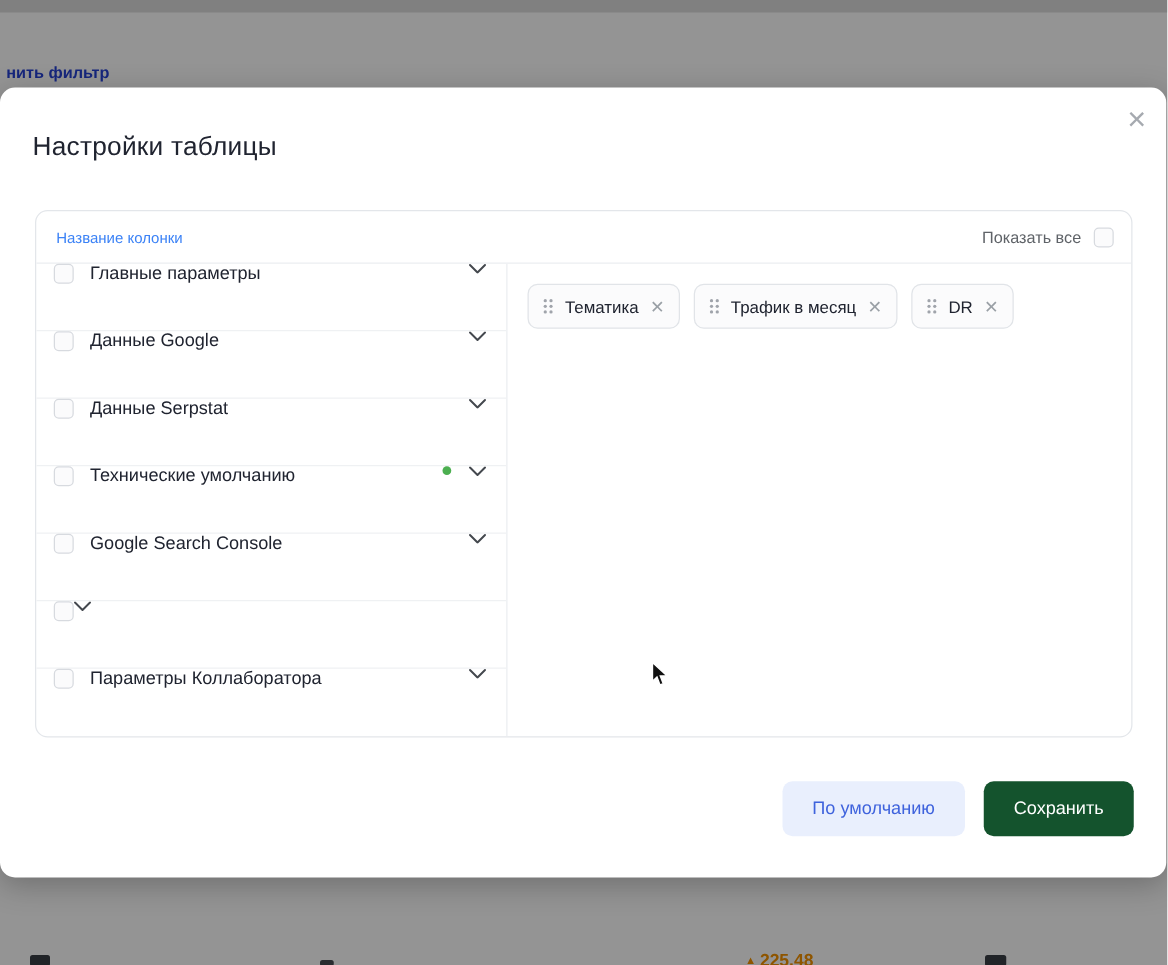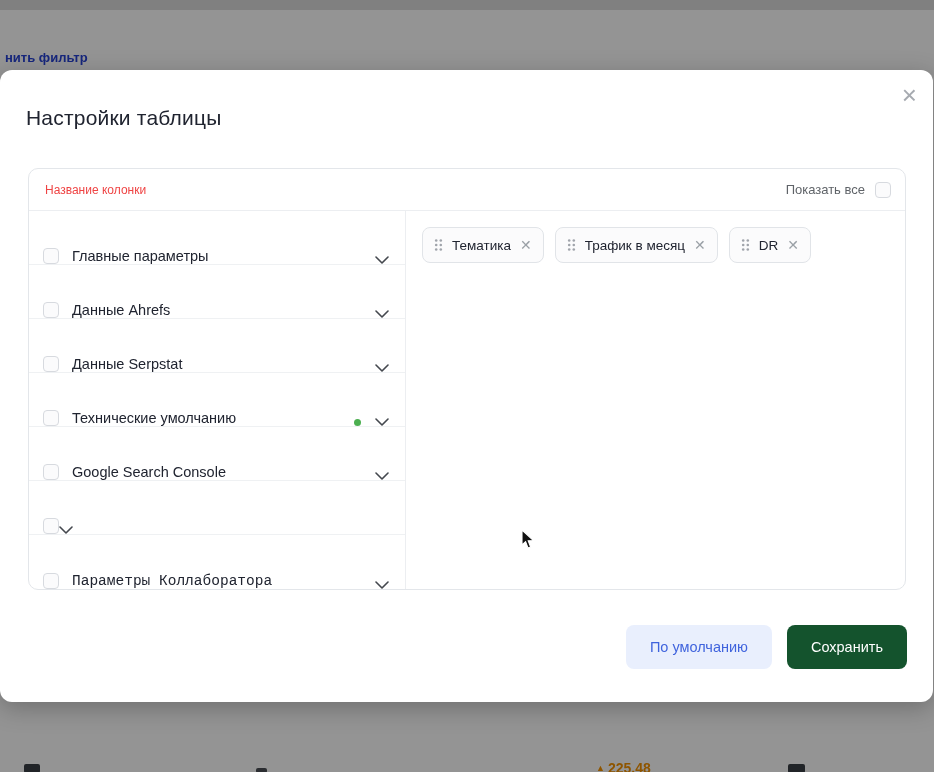--- a/index.html
+++ b/index.html
@@ -21,28 +21,28 @@
   
   .modal { position:absolute; top:70px; left:0; width:933px; height:632px; background:#fff;
            border-radius:12px; box-shadow:0 6px 24px rgba(0,0,0,0.25); }
   .modal-title { position:absolute; top:36px; left:26px; font-size:21px; color:#202430; font-weight:500; letter-spacing:0.2px; }
   .modal-close { position:absolute; top:8px; right:12px; font-size:26px; color:#a6aab0; cursor:pointer; line-height:1; padding:4px; }
 
   .panel { position:absolute; top:98px; left:28px; width:878px; height:422px;
            border:1px solid #e3e6ea; border-radius:10px; overflow:hidden; background:#fff; }
   .panel-header { height:42px; border-bottom:1px solid #eceef1; display:flex; align-items:center;
                   justify-content:space-between; padding:0 14px 0 16px; }
-  .panel-header-left { font-size:12px; color:#ef4444; }
+  .panel-header-left { font-size:12px; color:#3b82f6; }
   .panel-header-right { display:flex; align-items:center; gap:10px; font-size:13px; color:#5f6368; }
   .checkbox { width:16px; height:16px; border:1px solid #d7dadf; border-radius:4px; background:#fbfbfc; flex:0 0 auto; }
 
   .panel-body { display:flex; height:378px; }
   .cat-col { width:377px; border-right:1px solid #eceef1; }
-  .cat-row { height:54px; display:flex; align-items:flex-end; padding:0 16px 0 14px; border-bottom:1px solid #eff1f3; cursor:pointer; }
-  .cat-row:last-child { border-bottom:none;font-family:Liberation Mono, monospace; }
+  .cat-row { height:54px; display:flex; align-items:flex-start; padding:0 16px 0 14px; border-bottom:1px solid #eff1f3; cursor:pointer; }
+  .cat-row:last-child { border-bottom:none; }
   .cat-label { margin-left:13px; font-size:14.5px; color:#202430; flex:1; }
   .green-dot { width:7px; height:7px; border-radius:50%; background:#4caf50; margin-right:14px; }
   .chev { flex:0 0 auto; display:flex; }
 
   .chips-col { flex:1; padding:16px; }
   .chips-row { display:flex; gap:11px; }
   .chip { height:36px; display:inline-flex; align-items:center; gap:9px; padding:0 11px;
           border:1px solid #e1e4e8; border-radius:8px; background:#fbfbfc; }
   .chip-label { font-size:13.5px; color:#202430; }
   .chip-x { color:#9aa0a6; font-size:14px; cursor:pointer; line-height:1; }
@@ -94,21 +94,21 @@
           <span class="cat-label">Главные параметры</span>
           <span class="chev">
             <svg width="14" height="8" viewBox="0 0 14 8">
                 <path d="M1 1l6 6 6-6" stroke="#44484e" stroke-width="1.6" fill="none" stroke-linecap="round" stroke-linejoin="round"></path>
               </svg>
           </span>
         </div>
 
         <div class="cat-row">
           <span class="checkbox"></span>
-          <span class="cat-label">Данные Ahrefs</span>
+          <span class="cat-label">Данные Google</span>
           <span class="chev">
             <svg width="14" height="8" viewBox="0 0 14 8">
                 <path d="M1 1l6 6 6-6" stroke="#44484e" stroke-width="1.6" fill="none" stroke-linecap="round" stroke-linejoin="round"></path>
               </svg>
           </span>
         </div>
 
         <div class="cat-row">
           <span class="checkbox"></span>
           <span class="cat-label">Данные Serpstat</span>

